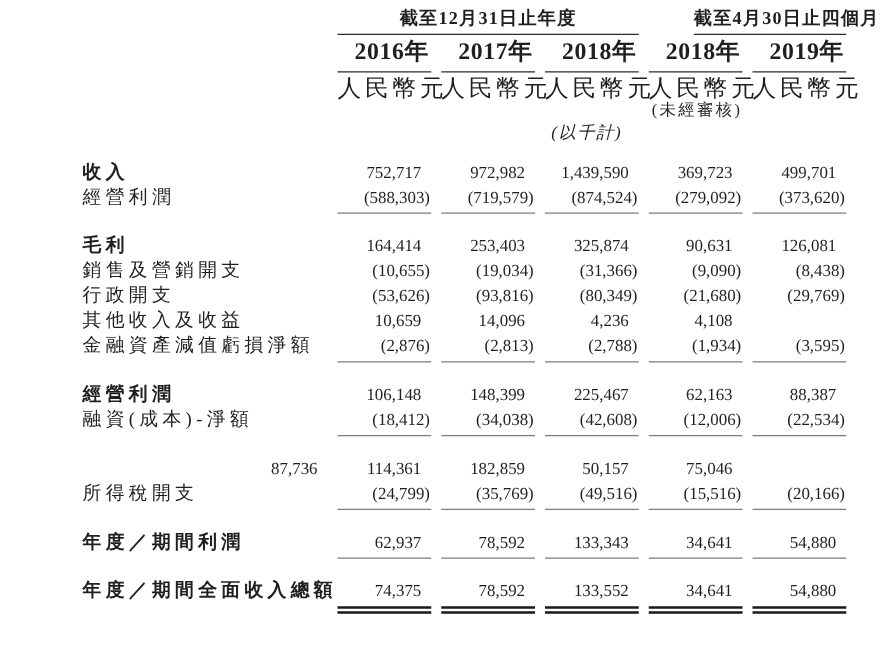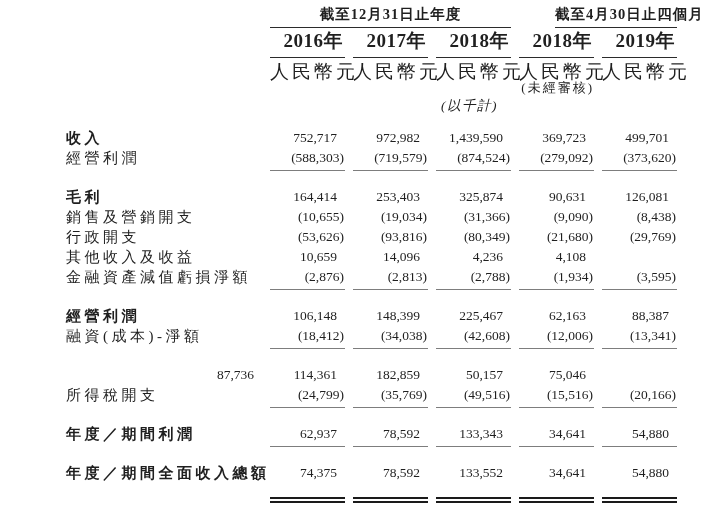--- a/index.html
+++ b/index.html
@@ -41,21 +41,21 @@
   .pre { height:13px; }
   .spacer { height:16px; }
 
   
   .label { font-size:15px; letter-spacing:3.5px; line-height:20px; white-space:nowrap;padding-left:24px; }
   .num   { text-align:right; font-size:13.5px; line-height:20px; padding-right:8px; white-space:nowrap;
            font-variant-numeric:lining-nums; }
   .neg   { padding-right:1px; }
   .bold .label { font-weight:700; }
   .ul .num    { border-bottom:1px solid #7d7d7d; padding-bottom:2px; }
-  .dblul .num { border-bottom:6px double #1a1a1a; padding-bottom:14px; }
+  .dblul .num { border-bottom:6px double #1a1a1a; padding-bottom:2px; }
 </style>
 </head>
 <body>
 
 <div class="sheet">
   <div class="tbl">
 
     <div class="grid hdr-groups">
       <div class="group g1">截至12月31日止年度</div>
       <div class="group g2">截至4月30日止四個月</div>
@@ -164,21 +164,21 @@
           <div class="num">225,467</div>
           <div class="num">62,163</div>
           <div class="num">88,387</div>
         </div>
         <div class="grid row ul">
           <div class="label">融資(成本)-淨額</div>
           <div class="num neg">(18,412)</div>
           <div class="num neg">(34,038)</div>
           <div class="num neg">(42,608)</div>
           <div class="num neg">(12,006)</div>
-          <div class="num neg">(13,341)</div>
+          <div class="num neg">(22,534)</div>
         </div>
         <div class="spacer"></div>
         <div class="grid row bold">
           <div class="num">87,736</div>
           <div class="num">114,361</div>
           <div class="num">182,859</div>
           <div class="num">50,157</div>
           <div class="num">75,046</div>
         </div>
         <div class="grid row ul">

